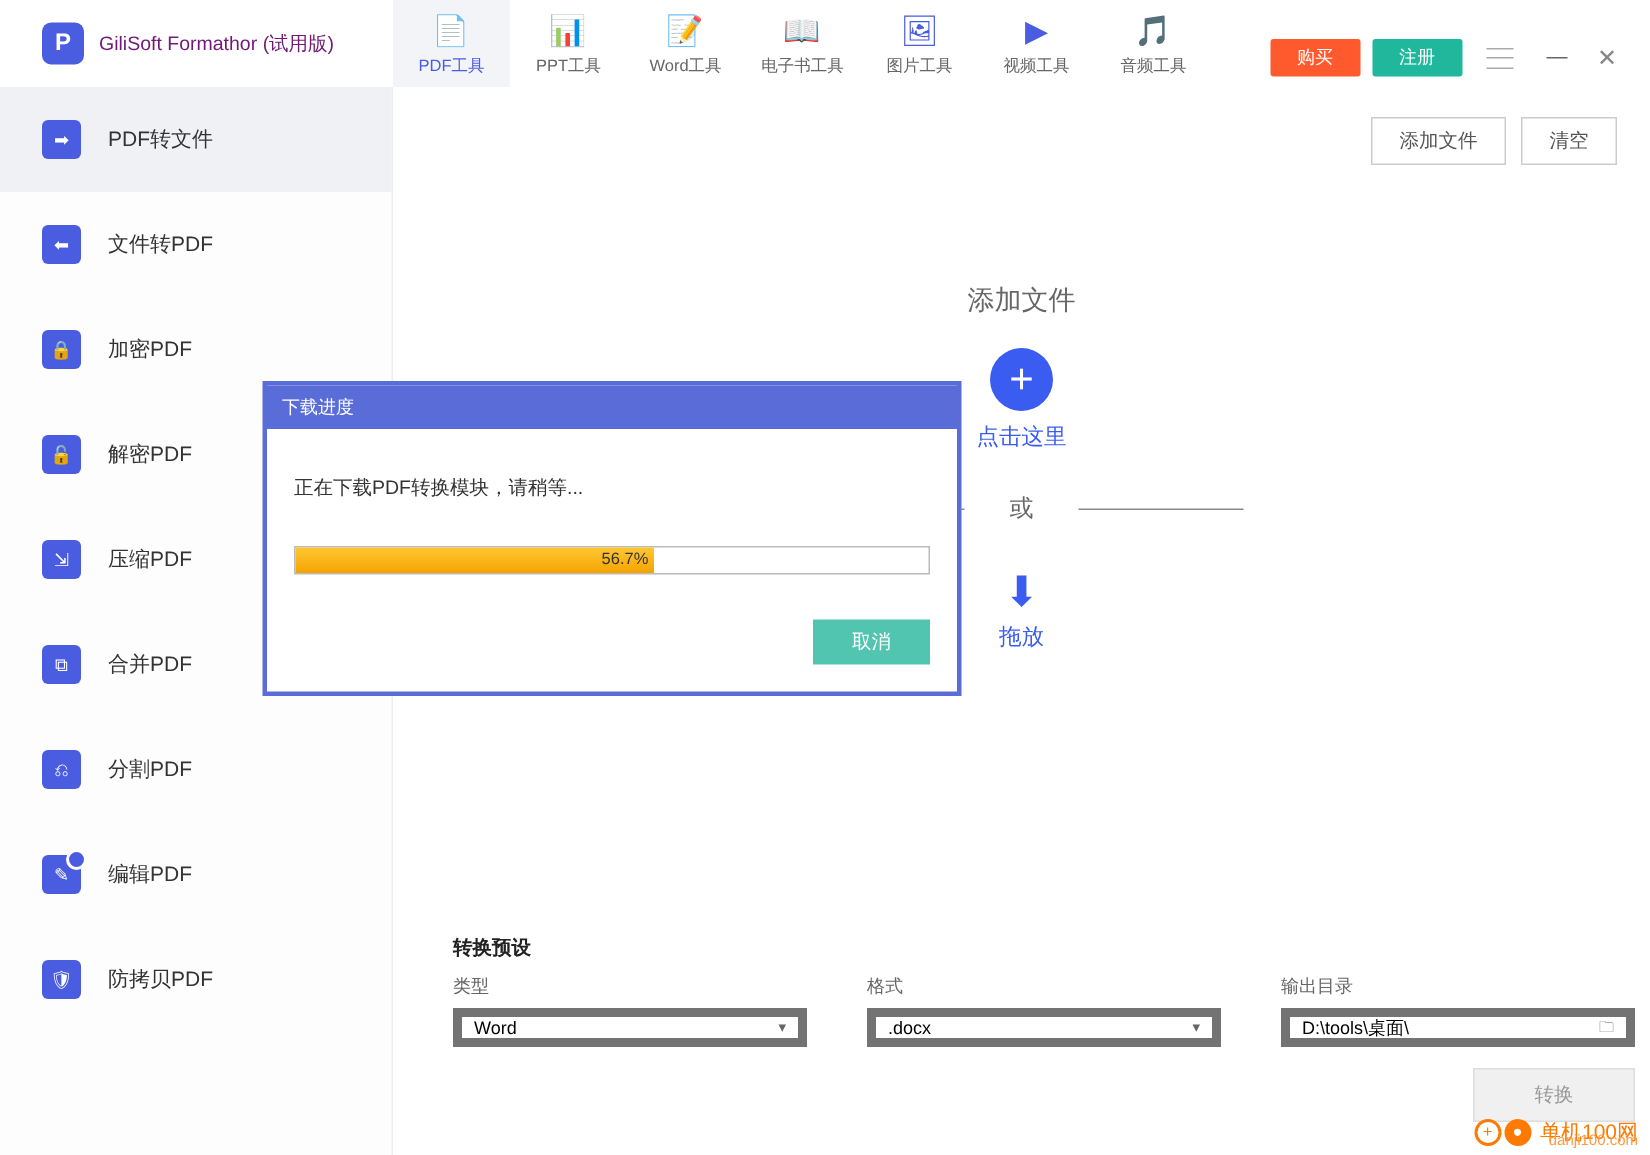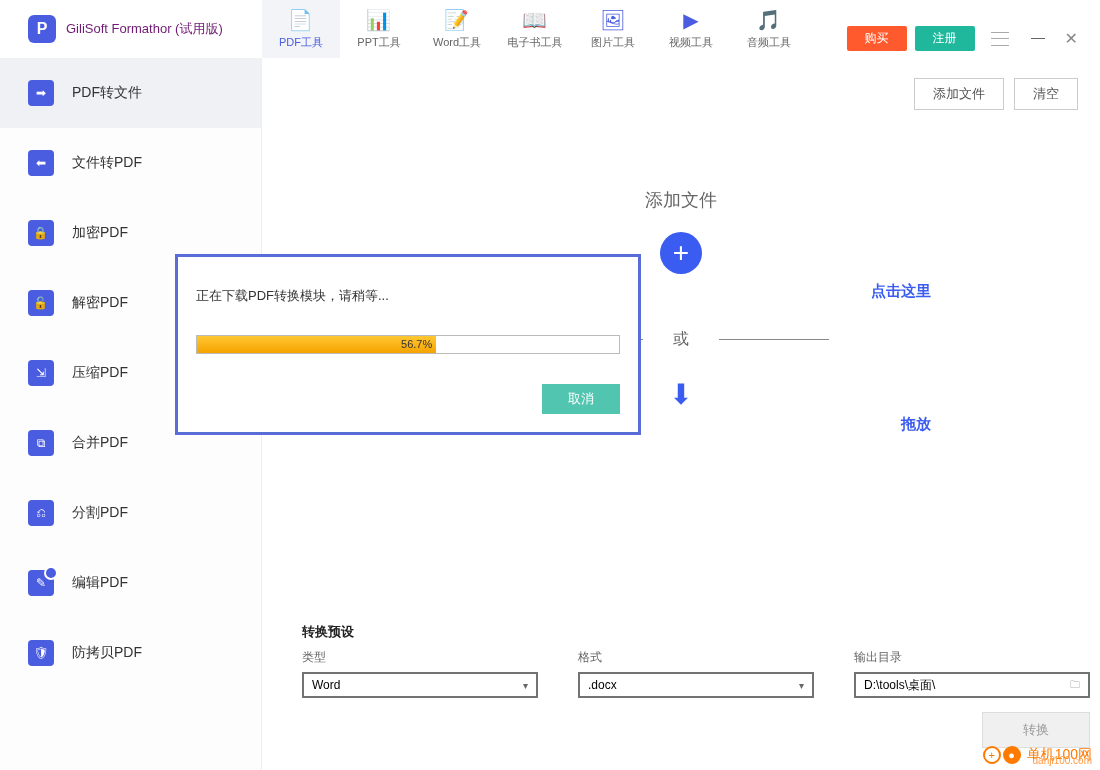--- a/index.html
+++ b/index.html
@@ -32,32 +32,32 @@
 .side-icon { width: 26px; height: 26px; background: #4a5ce0; border-radius: 4px; display: flex; align-items: center; justify-content: center; color: #fff; font-size: 12px; position: relative; }
 .side-icon.edit::after { content:''; position:absolute; top:-4px; right:-4px; width:10px; height:10px; background:#4a5ce0; border-radius:50%; border:2px solid #fff; }
 
 .content { flex: 1; position: relative; background: #fff; }
 .top-actions { position: absolute; top: 20px; right: 22px; display: flex; gap: 10px; }
 .btn-outline { border: 1px solid #ccc; background: #fff; padding: 6px 18px; font-size: 13px; color: #555; cursor: pointer; }
 
 .dropzone { position: absolute; top: 130px; left: 50%; transform: translateX(-50%); text-align: center; width: 500px; }
 .dz-title { font-size: 18px; color: #666; margin-bottom: 20px; }
 .plus-circle { width: 42px; height: 42px; border-radius: 50%; background: #3b5cf0; color: #fff; font-size: 28px; display: flex; align-items: center; justify-content: center; margin: 0 auto 8px; cursor: pointer; }
-.dz-link { color: #3b5cf0; font-size: 15px; font-weight: 700; text-align: right; }
+.dz-link { color: #3b5cf0; font-size: 15px; font-weight: 400; }
 .or-row { display: flex; align-items: center; justify-content: center; gap: 30px; margin: 28px 0; }
 .or-row hr { width: 110px; border: none; border-top: 1px solid #888; }
 .or-text { font-size: 16px; color: #666; }
 .drop-icon { color: #3b5cf0; font-size: 28px; margin-bottom: 4px; }
 
 .preset-area { position: absolute; bottom: 22px; left: 40px; right: 10px; }
 .preset-title { font-size: 13px; font-weight: bold; color: #222; margin-bottom: 8px; }
 .preset-row { display: flex; gap: 40px; margin-bottom: 14px; }
 .preset-col { flex: 1; }
 .preset-label { font-size: 12px; color: #666; margin-bottom: 6px; }
-.select-box { border: 2px solid #737373; height: 26px; display: flex; align-items: center; justify-content: space-between; padding: 0 8px; font-size: 12px; cursor: pointer; background: #fff; }
+.select-box { border: 6px solid #737373; height: 26px; display: flex; align-items: center; justify-content: space-between; padding: 0 8px; font-size: 12px; cursor: pointer; background: #fff; }
 .select-box .chev { font-size: 10px; color: #666; }
 .convert-btn { float: right; background: #f0f0f0; border: 1px solid #ddd; padding: 8px 40px; font-size: 13px; color: #999; cursor: pointer; }
 
 
 .modal { position: absolute; top: 254px; left: 175px; width: 466px; border: 3px solid #5a6cd8; background: #fff; z-index: 100; }
 .modal-title { background: #5a6cd8; color: #fff; font-size: 12px; padding: 6px 10px; }
 .modal-body { padding: 30px 18px 18px; }
 .modal-text { font-size: 13px; color: #333; margin-bottom: 30px; }
 .progress-outer { height: 19px; border: 1px solid #bbb; background: #fff; position: relative; margin-bottom: 30px; }
 .progress-inner { height: 100%; background: linear-gradient(#ffc733, #f5a300); position: relative; }
@@ -205,20 +205,21 @@
             <span class="chev">🗀</span>
           </div>
         </div>
       </div>
       <button class="convert-btn">转换</button>
     </div>
   </div>
 </div>
 
 <div class="modal">
+  <div class="modal-title">下载进度</div>
   <div class="modal-body">
     <div class="modal-text">正在下载PDF转换模块，请稍等...</div>
     <div class="progress-outer">
       <div class="progress-inner" id="progress-inner" style="width: 56.7%;">
         <span class="progress-pct">56.7%</span>
       </div>
     </div>
     <button class="modal-cancel">取消</button>
   </div>
 </div>

